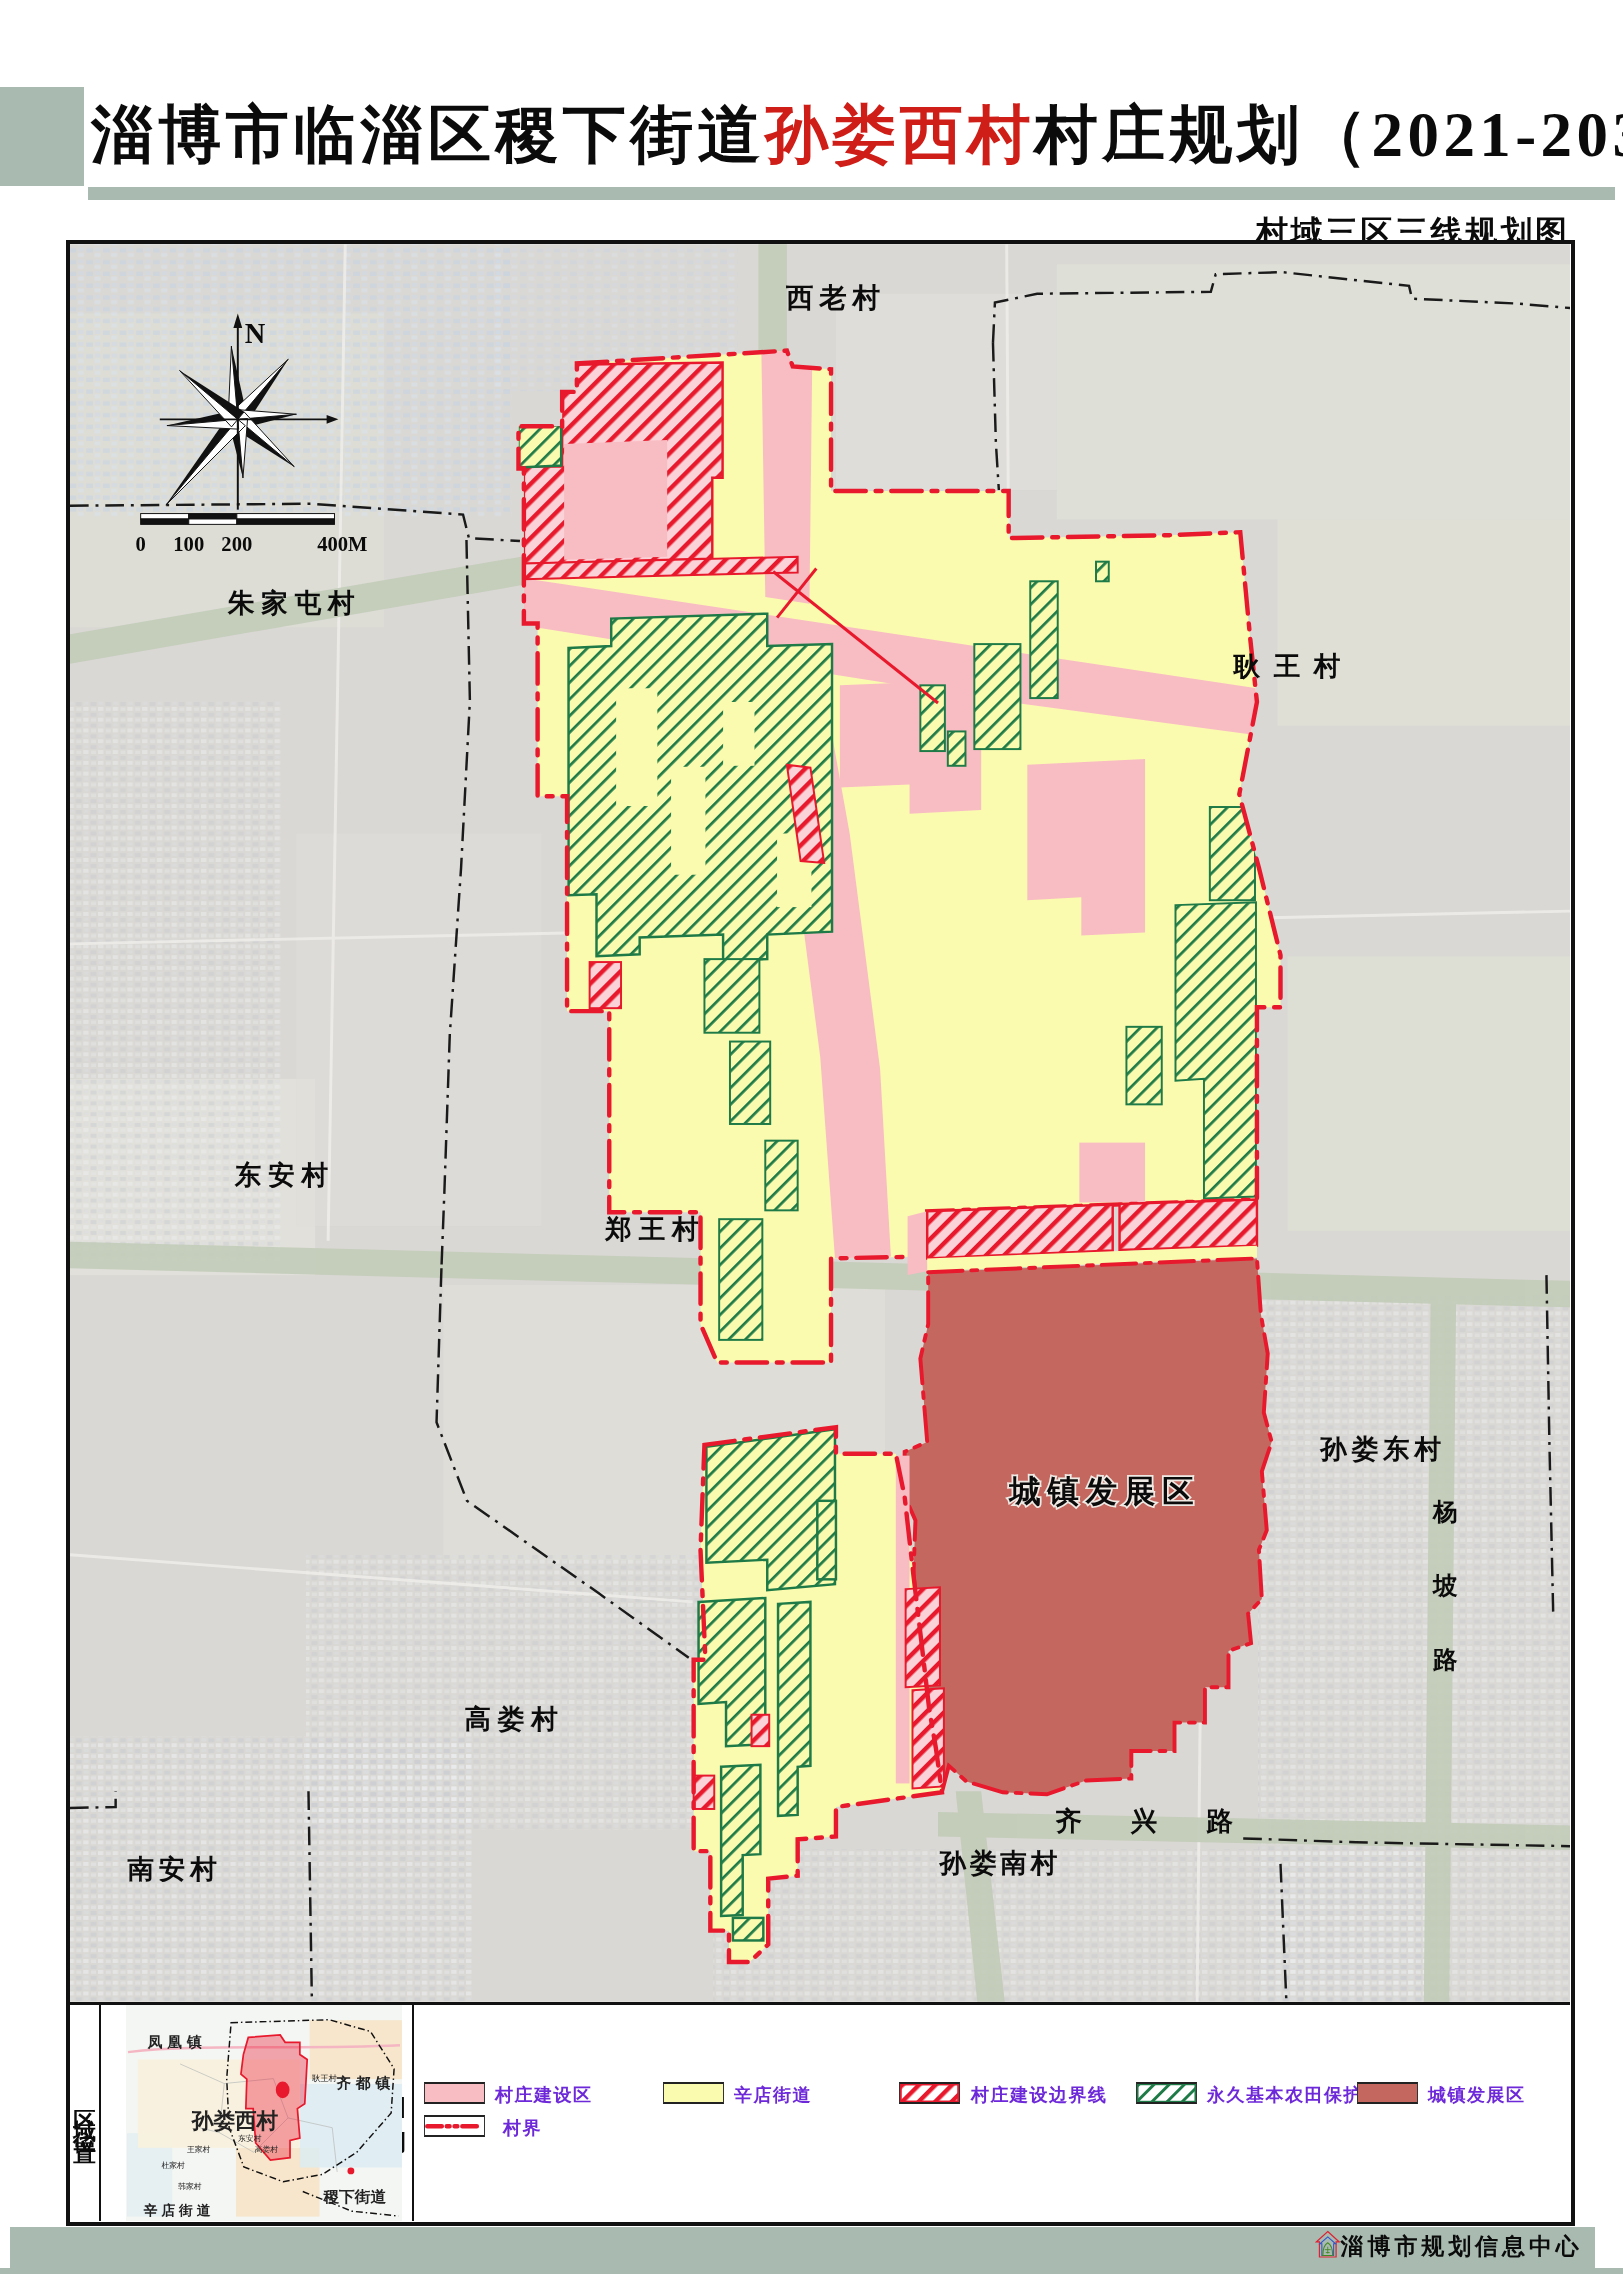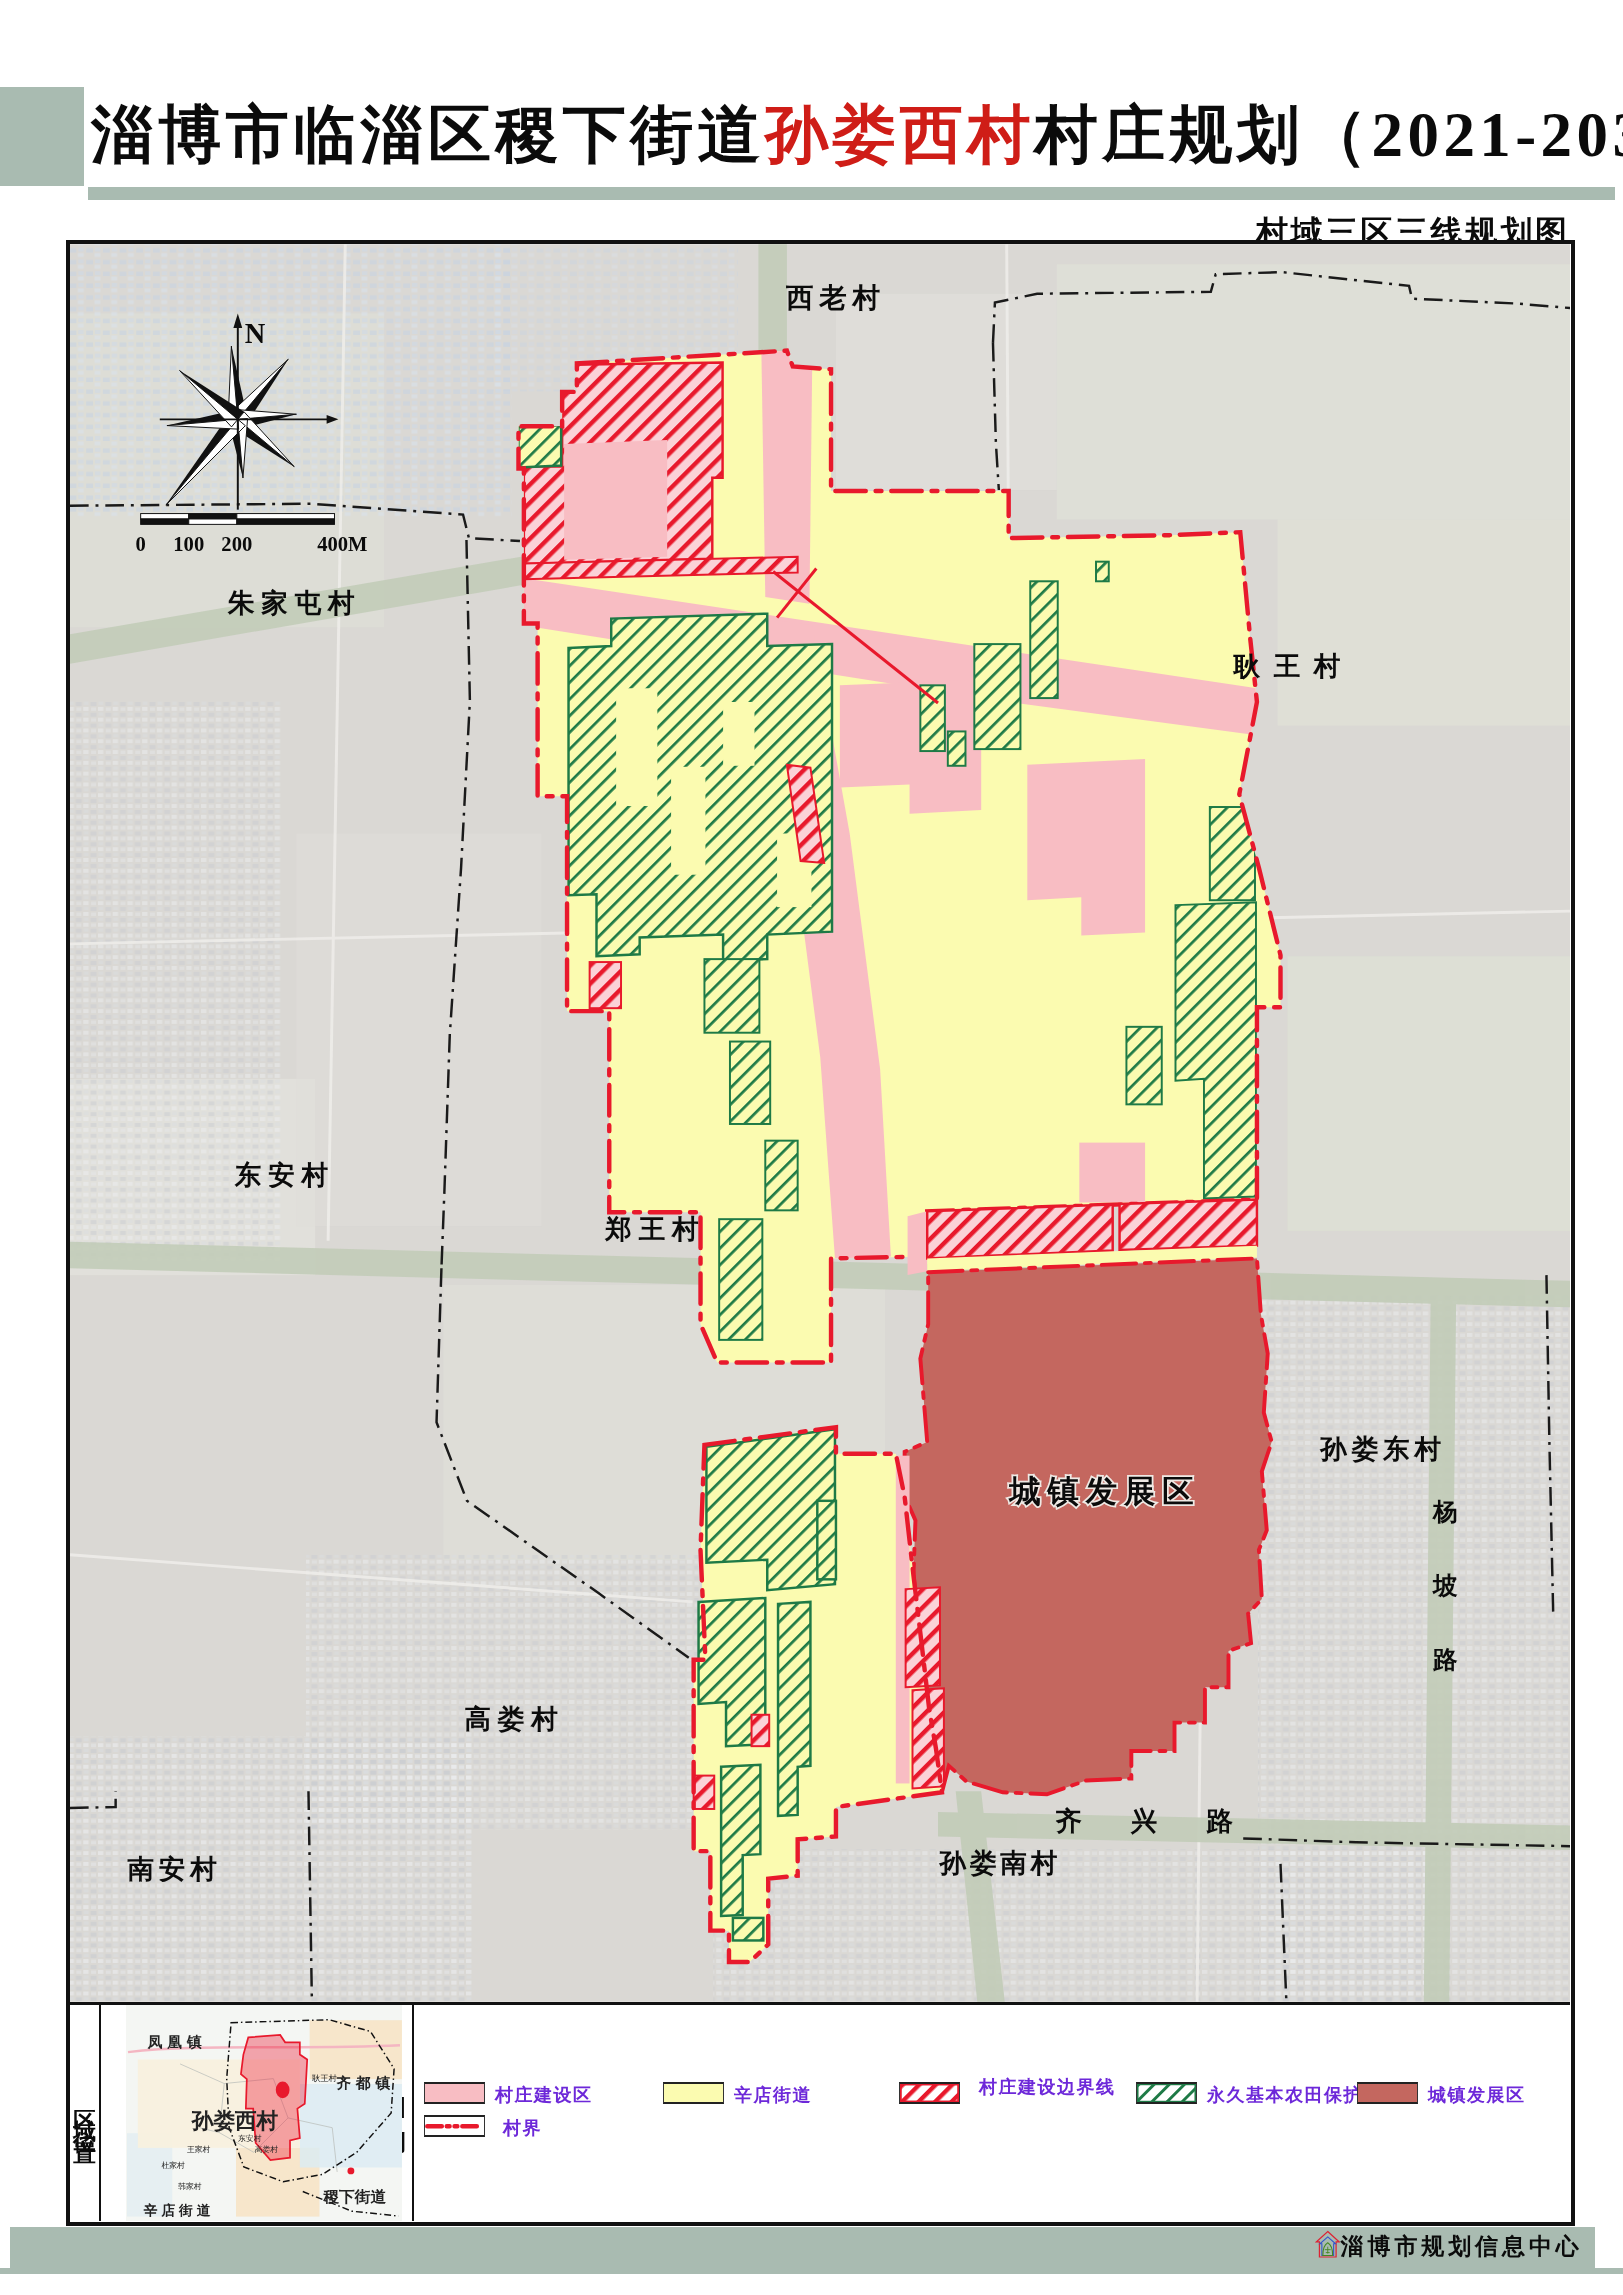--- a/index.html
+++ b/index.html
@@ -316,21 +316,21 @@
 
       <div class="lg-swatch" style="left:10.3px;top:77px;background:var(--pink);"></div>
       <div class="lg-label" style="left:81px;top:78px;">村庄建设区</div>
       <div class="lg-swatch" style="left:249px;top:77px;background:var(--yellow);"></div>
       <div class="lg-label" style="left:320px;top:78px;">辛店街道</div>
       <div class="lg-swatch" style="left:485px;top:77px;">
         <svg width="59" height="18" viewBox="0 0 120 37">
             <rect width="120" height="37" fill="url(#redHatchW)" style="stroke:var(--red)" stroke-width="6"></rect>
           </svg>
       </div>
-      <div class="lg-label" style="left:557px;top:70px;margin-left:8px;">村庄建设边界线</div>
+      <div class="lg-label" style="left:557px;top:78px;">村庄建设边界线</div>
       <div class="lg-swatch" style="left:722px;top:77px;">
         <svg width="59" height="18" viewBox="0 0 120 37">
             <rect width="120" height="37" fill="url(#greenHatchW)" style="stroke:var(--green)" stroke-width="5"></rect>
           </svg>
       </div>
       <div class="lg-label" style="left:793px;top:78px;">永久基本农田保护区</div>
       <div class="lg-swatch" style="left:943px;top:77px;background:var(--devred);"></div>
       <div class="lg-label" style="left:1014px;top:78px;">城镇发展区</div>
 
       <div class="lg-swatch" style="left:10.3px;top:110px;background:#fff;">

